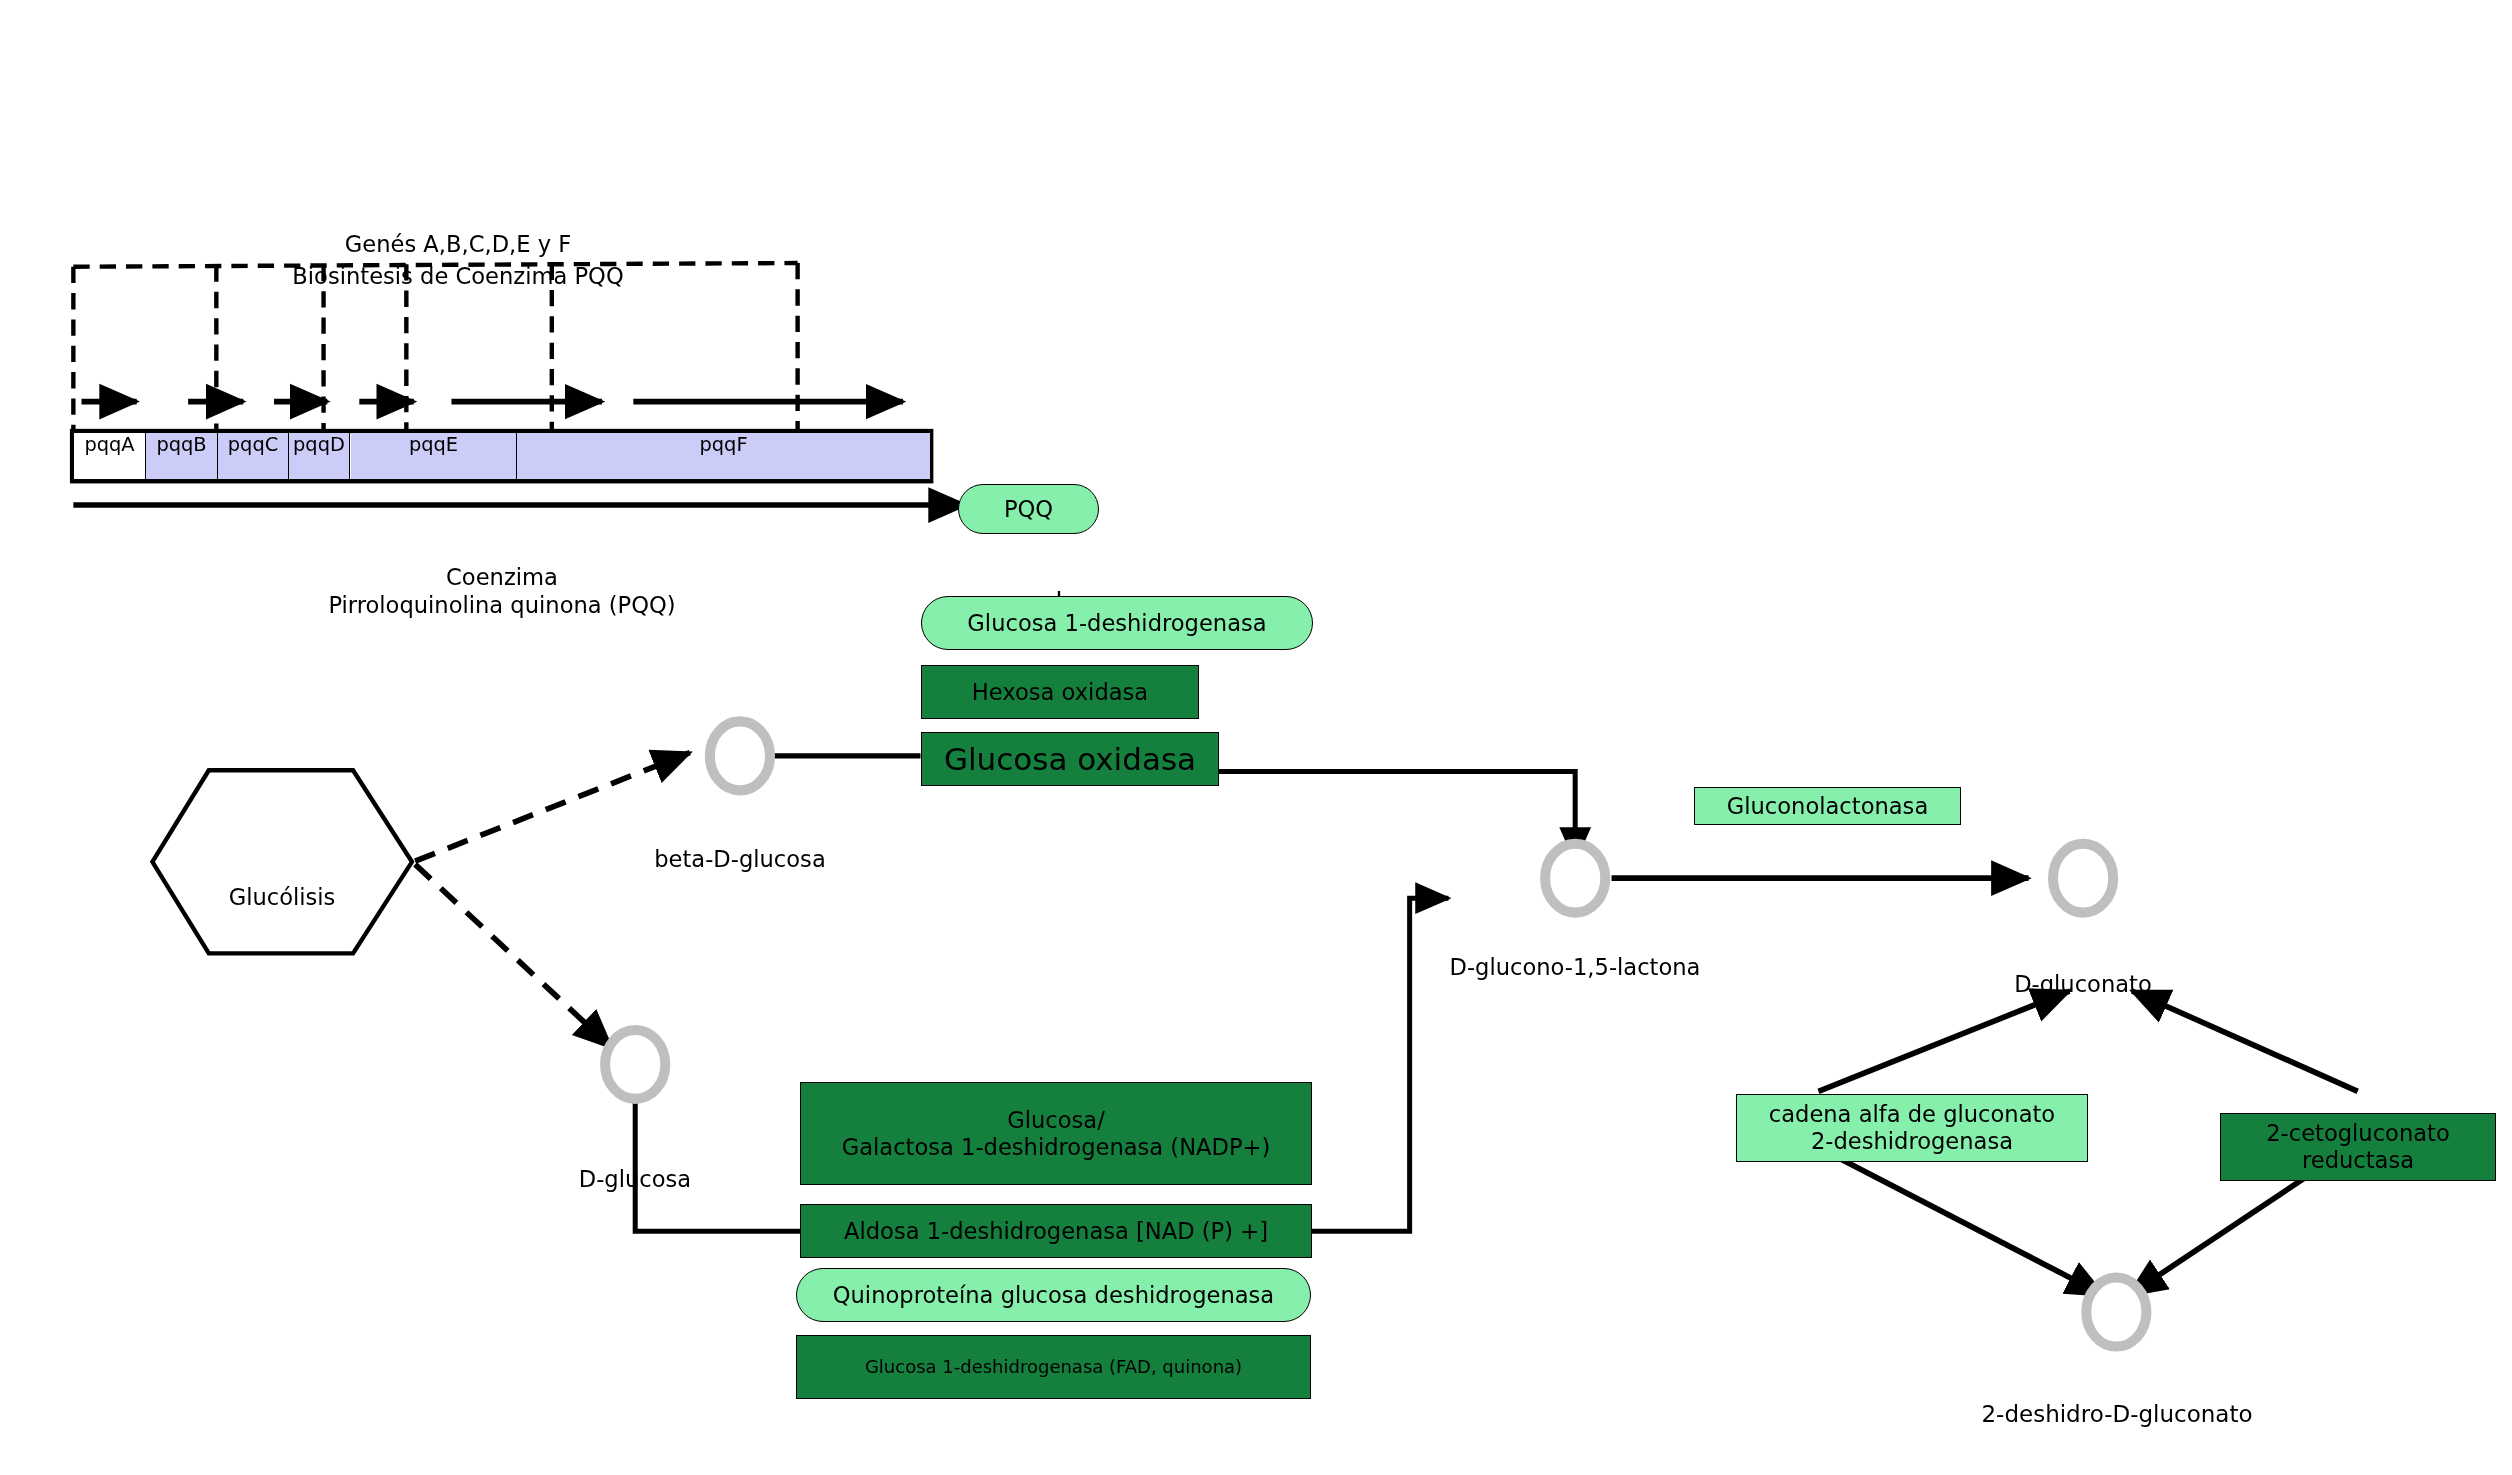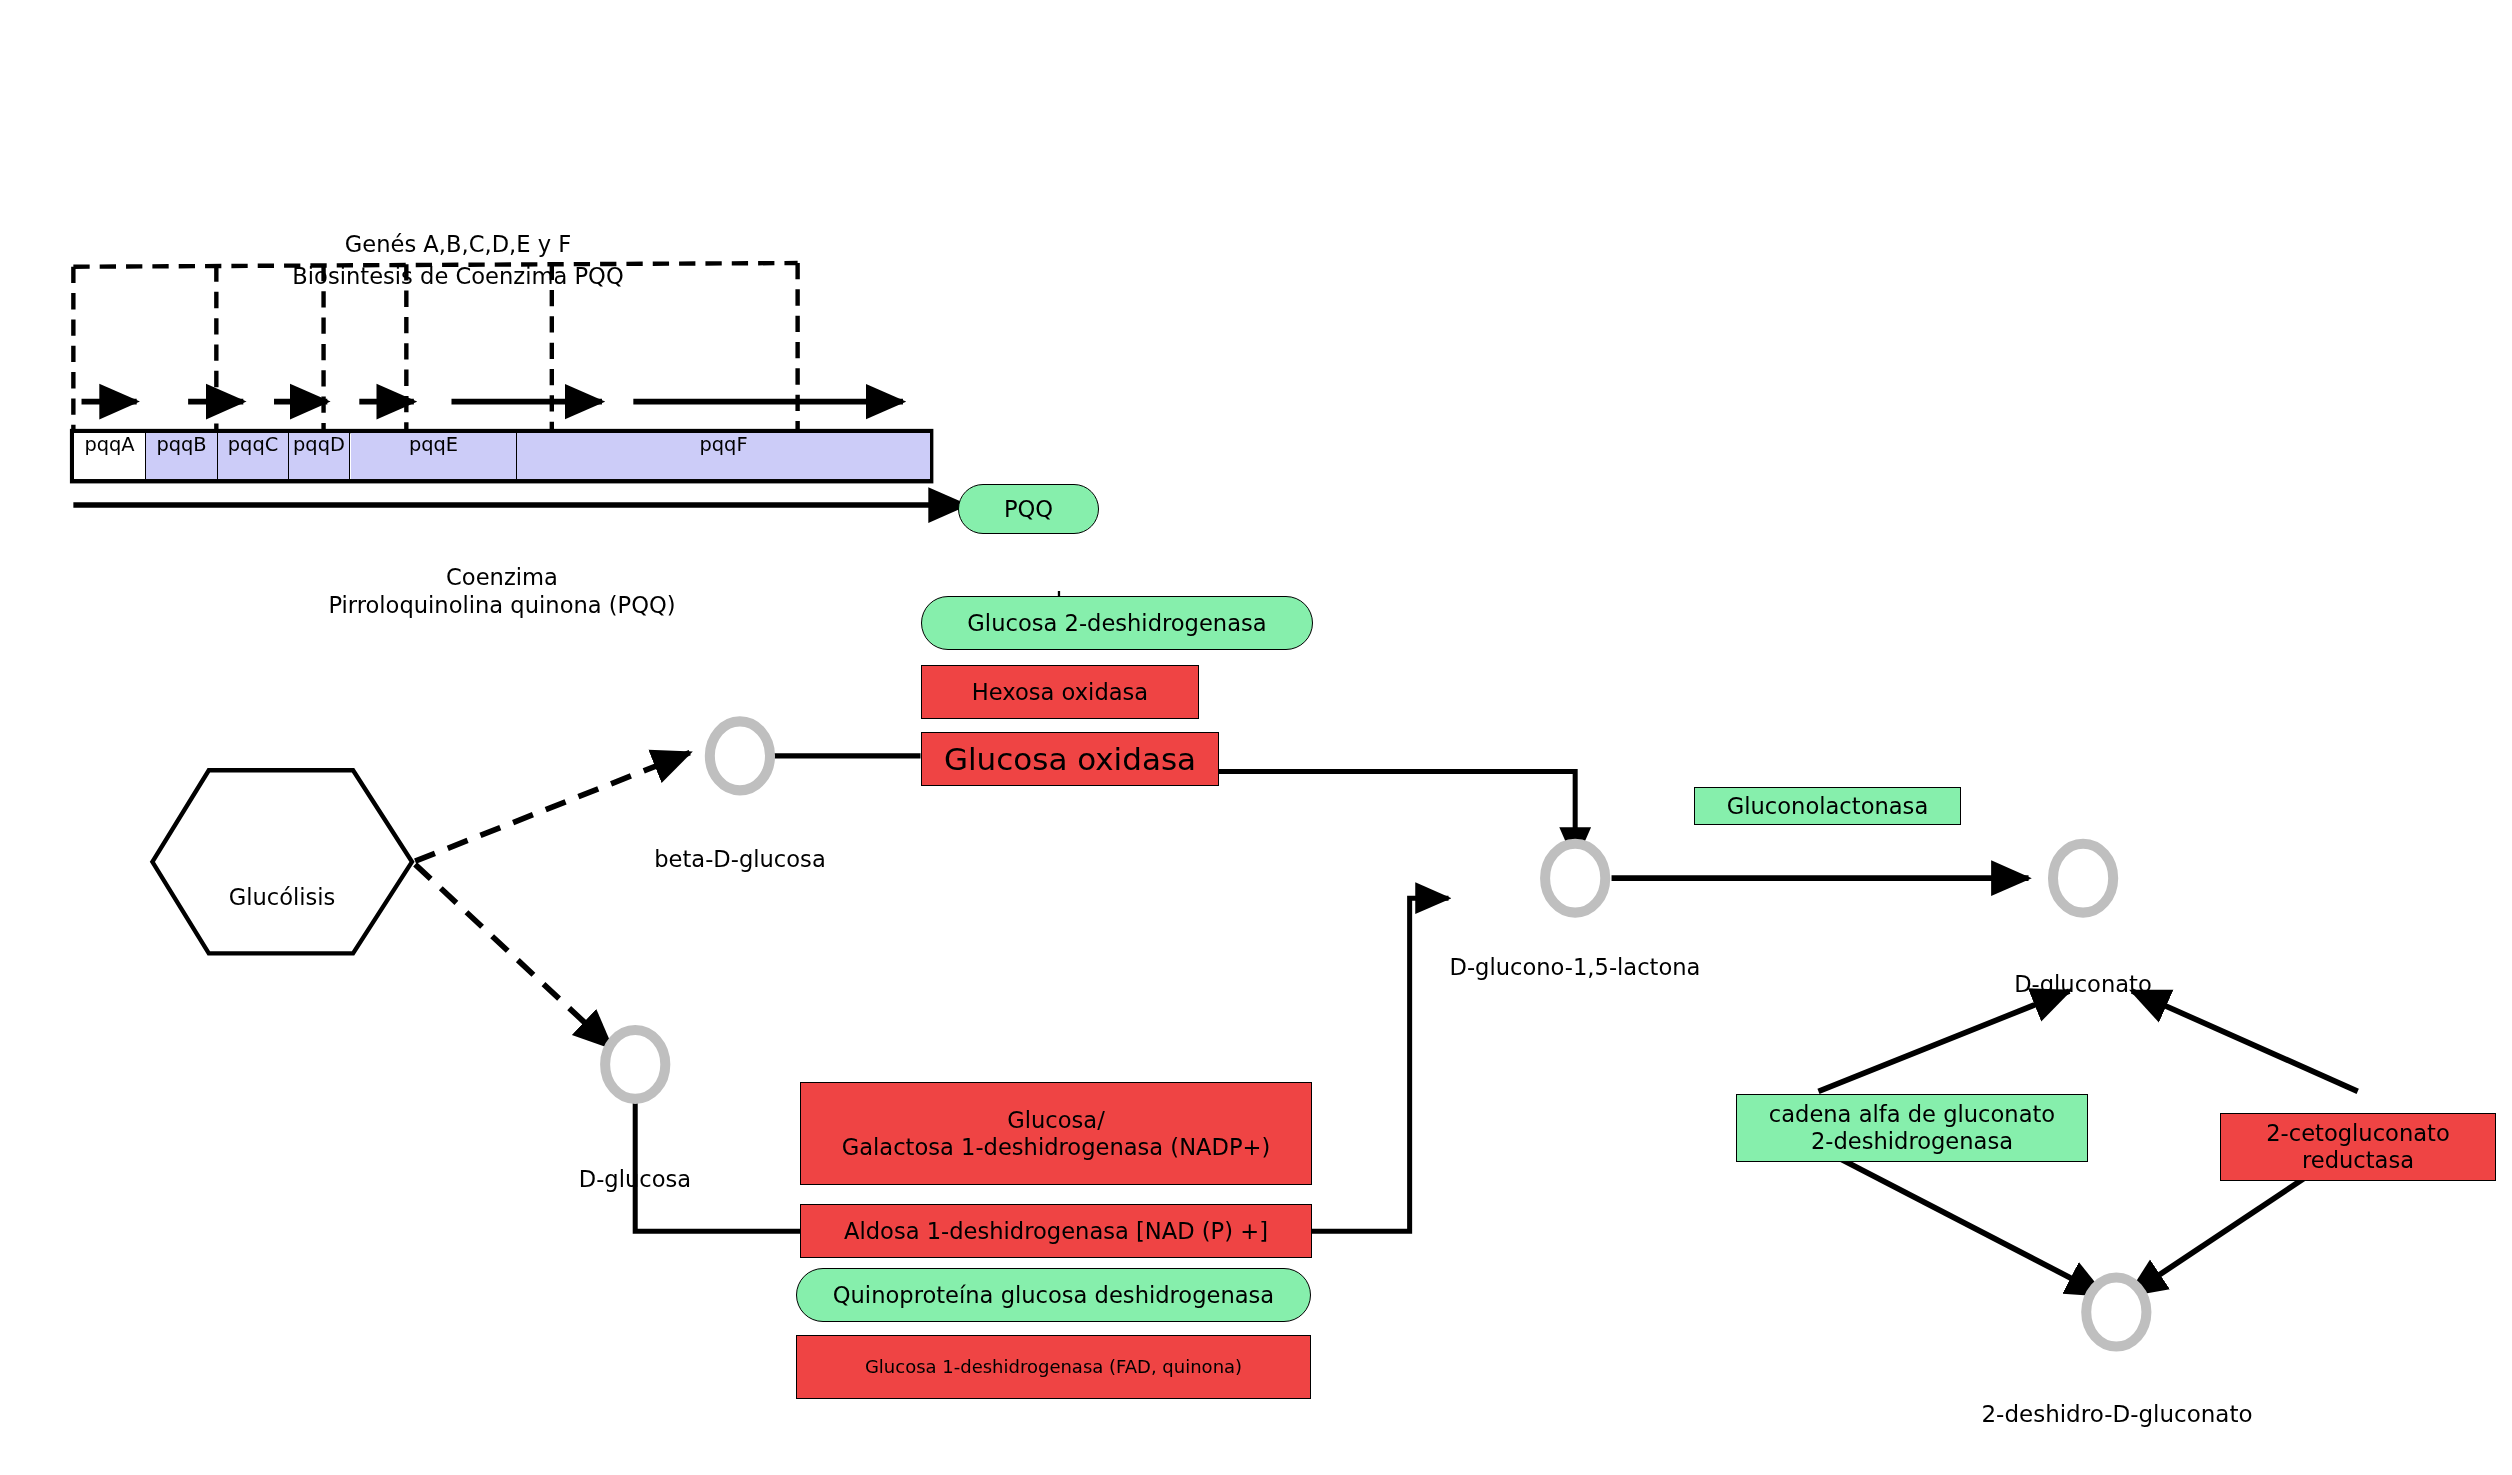--- a/index.html
+++ b/index.html
@@ -7,21 +7,21 @@
     width:2512px;height:1476px;
     font-family:"DejaVu Sans", sans-serif;
     background:#ffffff;
     overflow:hidden;
   }
   #stage{position:relative;width:2512px;height:1476px;background:#fff;}
   svg.layer{position:absolute;left:0;top:0;width:2512px;height:1476px;}
 
   .node-box{
     position:absolute;box-sizing:border-box;
-    border:1.9px solid #000;background:#ef4444;
+    border:1.9px solid #000;background:#15803d;
     display:flex;align-items:center;justify-content:center;
     text-align:center;line-height:1.18;color:#000;
     font-family:"DejaVu Sans", sans-serif;
   }
   .node-box.purple{background:#86efac;}
   .node-box.rounded{border-radius:28px;}
   .node-box.pill{border-radius:26px;}
 
   .gene-seg{
     position:absolute;box-sizing:border-box;
@@ -159,21 +159,21 @@
   <div class="plain-label centered" style="left:635px;top:1129px;font-size:22.6px;">D-glucosa</div>
   <div class="plain-label centered" style="left:1575px;top:917px;font-size:22.6px;">D-glucono-1,5-lactona</div>
   <div class="plain-label centered" style="left:2083px;top:934px;font-size:22.6px;">D-gluconato</div>
   <div class="plain-label centered" style="left:2117px;top:1364px;font-size:23px;">2-deshidro-D-gluconato</div>
 
   <div class="node-box purple pill" style="left:958px;top:484px;width:141px;height:50px;font-size:22.6px;">
     <span>PQQ</span>
   </div>
 
   <div class="node-box purple rounded" style="left:921px;top:596px;width:392px;height:54px;font-size:22.6px;">
-    <span>Glucosa 2-deshidrogenasa</span>
+    <span>Glucosa 1-deshidrogenasa</span>
   </div>
   <div class="node-box" style="left:921px;top:665px;width:278px;height:54px;font-size:22.6px;">
     <span>Hexosa oxidasa</span>
   </div>
   <div class="node-box" style="left:921px;top:732px;width:298px;height:54px;font-size:31px;">
     <span>Glucosa oxidasa</span>
   </div>
 
   <div class="node-box" style="left:800px;top:1082px;width:512px;height:103px;font-size:22.6px;white-space:pre-line;">
     <span>Glucosa/

